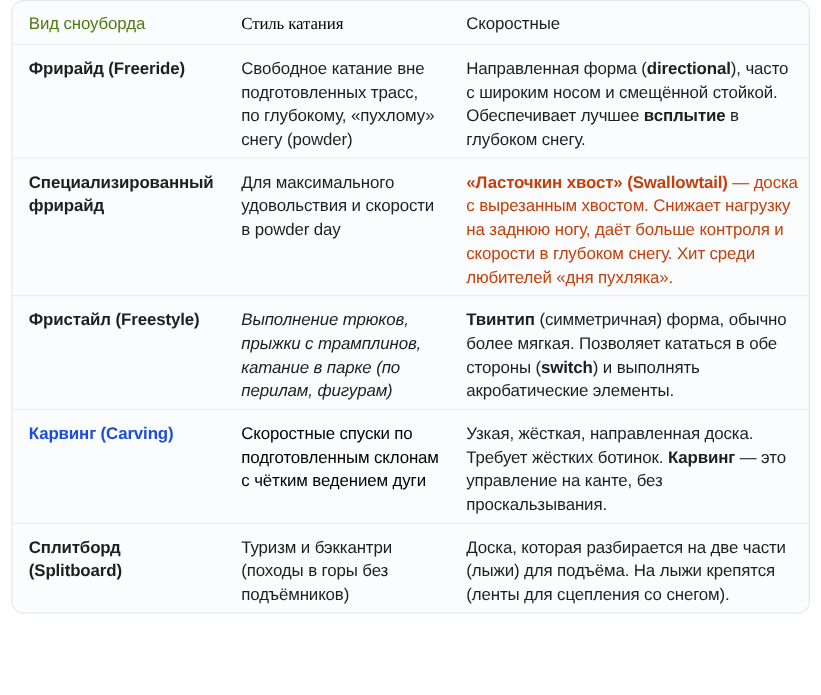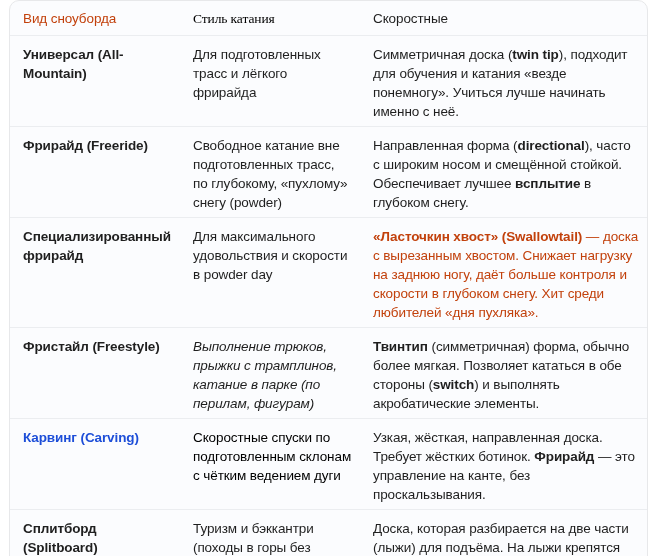--- a/index.html
+++ b/index.html
@@ -58,31 +58,26 @@
 
 <div class="table-wrap" style="background: rgb(251, 252, 254); border-color: rgb(231, 232, 234);">
   <table>
     <colgroup>
       <col class="c1">
       <col class="c2">
       <col class="c3">
     </colgroup>
     <thead>
       <tr>
-        <th style="color: #c2410c;">Вид сноуборда</th>
+        <th style="color: #4d7c0f;">Вид сноуборда</th>
         <th style="color: #000000; font-family: Liberation Serif, serif;">Стиль катания</th>
         <th style="color: rgb(31, 31, 31);">Скоростные</th>
       </tr>
     </thead>
     <tbody id="tbody">
-  <tr>
-    <td class="type-cell" style="color: rgb(31, 31, 31);"><strong>Универсал (All-Mountain)</strong></td>
-    <td class="style-cell" style="color: rgb(31, 31, 31);">Для подготовленных трасс и лёгкого фрирайда</td>
-    <td class="features-cell" style="color: rgb(31, 31, 31);">Симметричная доска (<strong>twin tip</strong>), подходит для обучения и катания «везде понемногу». Учиться лучше начинать именно с неё.</td>
-  </tr>
 
   <tr>
     <td class="type-cell" style="color: rgb(31, 31, 31);"><strong>Фрирайд (Freeride)</strong></td>
     <td class="style-cell" style="color: rgb(31, 31, 31); margin-top: 48px;">Свободное катание вне подготовленных трасс, по глубокому, «пухлому» снегу (powder)</td>
     <td class="features-cell" style="color: rgb(31, 31, 31);">Направленная форма (<strong>directional</strong>), часто с широким носом и смещённой стойкой. Обеспечивает лучшее <strong>всплытие</strong> в глубоком снегу.</td>
   </tr>
 
   <tr>
     <td class="type-cell" style="color: rgb(31, 31, 31);"><strong>Специализированный фрирайд</strong></td>
     <td class="style-cell" style="color: rgb(31, 31, 31);">Для максимального удовольствия и скорости в powder day</td>
@@ -91,21 +86,21 @@
 
   <tr>
     <td class="type-cell" style="color: rgb(31, 31, 31);"><strong>Фристайл (Freestyle)</strong></td>
     <td class="style-cell" style="color: rgb(31, 31, 31); font-style: italic;">Выполнение трюков, прыжки с трамплинов, катание в парке (по перилам, фигурам)</td>
     <td class="features-cell" style="color: rgb(31, 31, 31);"><strong>Твинтип</strong> (симметричная) форма, обычно более мягкая. Позволяет кататься в обе стороны (<strong>switch</strong>) и выполнять акробатические элементы.</td>
   </tr>
 
   <tr>
     <td class="type-cell" style="color: #1d4ed8;"><strong>Карвинг (Carving)</strong></td>
     <td class="style-cell" style="color: #000000;">Скоростные спуски по подготовленным склонам с чётким ведением дуги</td>
-    <td class="features-cell" style="color: rgb(31, 31, 31);">Узкая, жёсткая, направленная доска. Требует жёстких ботинок. <strong>Фрирайд</strong> — это управление на канте, без проскальзывания.</td>
+    <td class="features-cell" style="color: rgb(31, 31, 31);">Узкая, жёсткая, направленная доска. Требует жёстких ботинок. <strong>Карвинг</strong> — это управление на канте, без проскальзывания.</td>
   </tr>
 
   <tr>
     <td class="type-cell" style="color: rgb(31, 31, 31);"><strong>Сплитборд (Splitboard)</strong></td>
     <td class="style-cell" style="color: rgb(31, 31, 31);">Туризм и бэккантри (походы в горы без подъёмников)</td>
     <td class="features-cell" style="color: rgb(31, 31, 31);">Доска, которая разбирается на две части (лыжи) для подъёма. На лыжи крепятся  (ленты для сцепления со снегом).</td>
   </tr>
 </tbody>
   </table>
 </div>

